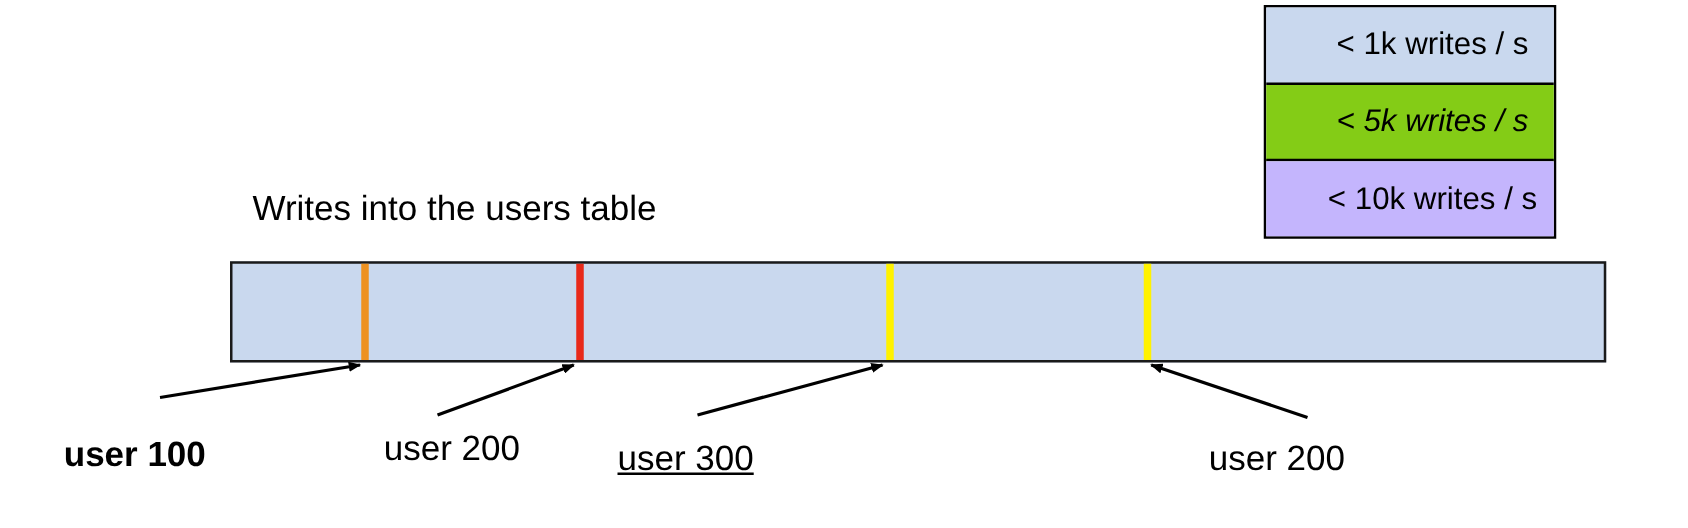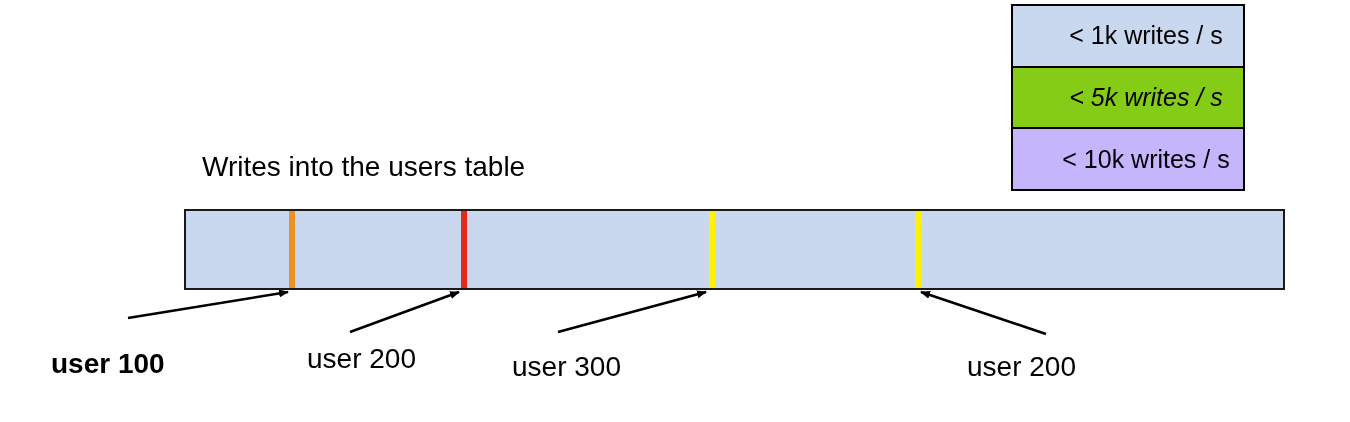--- a/index.html
+++ b/index.html
@@ -70,21 +70,21 @@
   .plain-label {
     position: absolute;
     font-size: 28px;
     line-height: 1;
     white-space: nowrap;
     color: #000000;
   }
   #title-label { left: 202px; top: 153px; }
   #lbl-100 { left: 51px;  top: 350px; font-weight: bold; }
   #lbl-200 { left: 271px; top: 345px; margin-left: 36px; }
-  #lbl-300 { left: 512px; top: 353px; }
+  #lbl-300 { left: 494px; top: 353px; text-decoration: underline; }
   #lbl-400 { left: 967px; top: 353px; }
 
   
   #arrows {
     position: absolute;
     left: 0; top: 0;
     width: 1350px;
     height: 422px;
     pointer-events: none;
   }

